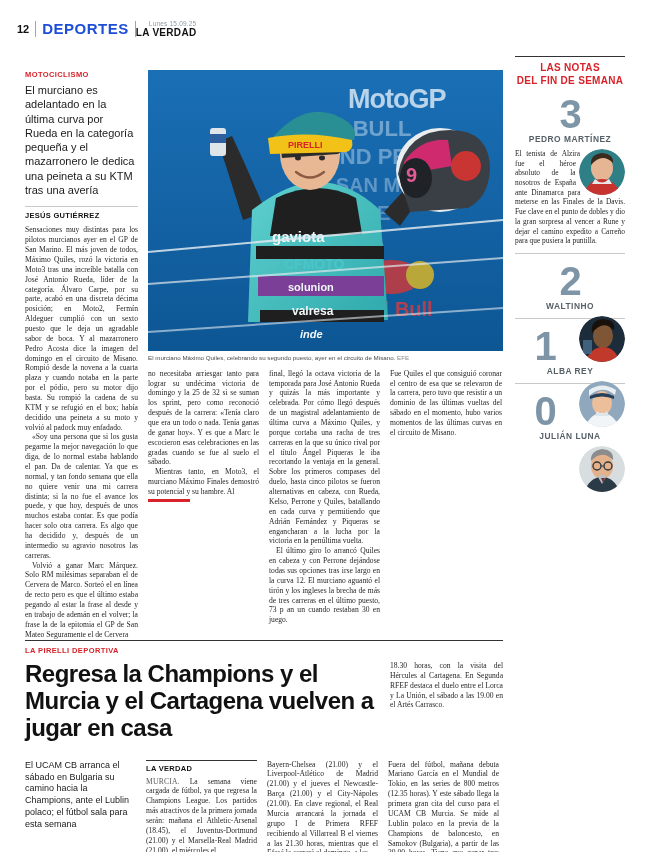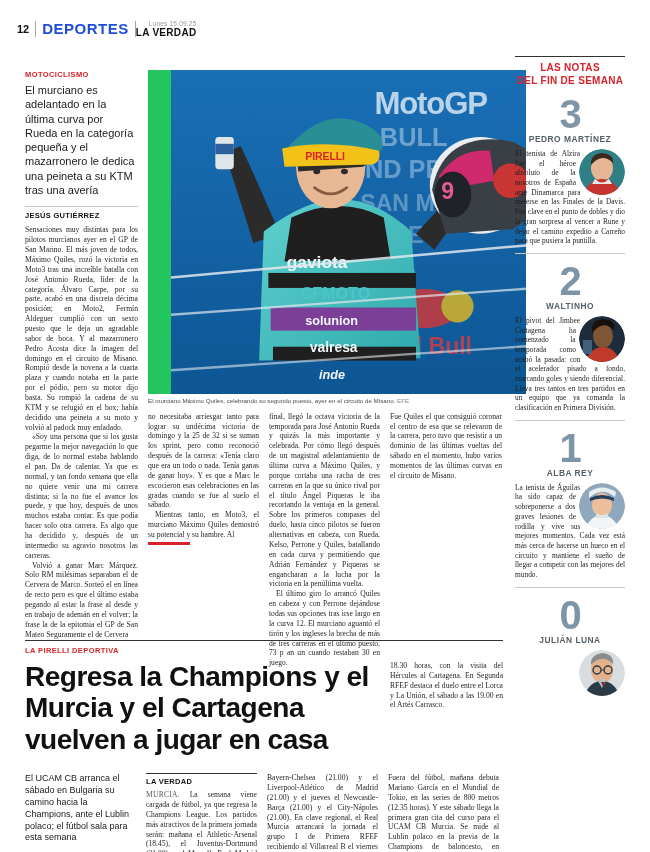--- a/index.html
+++ b/index.html
@@ -66,23 +66,22 @@
   .body-text{
     font-size:7.6px;line-height:1.30;text-align:justify;
     hyphens:auto;-webkit-hyphens:auto;margin:0;color:#1f1f1f;
   }
   .body-text p{margin:0;text-indent:0;}
   .body-text p + p{text-indent:7px;}
 
   
   .photo-wrap{width:355px;flex:0 0 355px;}
   .photo{
-    width:355px;height:324px;position:relative;overflow:hidden;
+    width:355px;height:281px;position:relative;overflow:hidden;
     background:#22c55e;
-    padding-left:23px;
   }
   .caption{
     font-family:"Liberation Sans", sans-serif;
     font-size:6.2px;color:#4a4a4a;margin-top:3px;line-height:1.25;
   }
   .caption .credit{color:#8a8a8a;}
 
   .photo-cols{display:flex;gap:10px;margin-top:7px;}
   .pc{width:111px;flex:0 0 111px;}
   .pc.wide{width:112px;flex:0 0 112px;}
@@ -98,21 +97,21 @@
   .sec-art{position:absolute;left:25px;top:640px;width:478px;}
   .sec-toprule{border-top:1.5px solid #333;margin-bottom:5px;}
   .sec-kicker{
     font-family:"Liberation Sans", sans-serif;
     font-weight:bold;font-size:7.5px;color:#d8232a;letter-spacing:.4px;margin:0 0 6px 0;
   }
   .sec-flex{display:flex;gap:10px;}
   .sec-left{width:355px;flex:0 0 355px;}
   .sec-headline{
     font-family:"Liberation Sans", sans-serif;
-    font-weight:bold;font-size:28px;line-height:1.12;letter-spacing:-0.5px;color:#111;margin:0;
+    font-weight:bold;font-size:24px;line-height:1.12;letter-spacing:-0.5px;color:#111;margin:0;
   }
   .sec-right{width:113px;flex:0 0 113px;}
 
   .sec-cols{display:flex;gap:10px;margin-top:18px;}
   .sc{width:111px;flex:0 0 111px;}
   .sec-standfirst{
     font-family:"Liberation Sans", sans-serif;
     font-size:9px;line-height:1.32;color:#1a1a1a;margin:0;
   }
   .lv-rule{border-top:1px solid #333;margin-bottom:3px;}
@@ -281,21 +280,21 @@
         </div>
         <div class="caption">
           <span>El murciano Máximo Quiles, celebrando su segundo puesto, ayer en el circuito de Misano.</span>
           <span class="credit">EFE</span>
         </div>
 
         <div class="photo-cols">
           <div class="pc">
             <div class="body-text">
               <p>no necesitaba arriesgar tanto para lograr su undécima victoria de domingo y la 25 de 32 si se suman los sprint, pero como reconoció después de la carrera: «Tenía claro que era un todo o nada. Tenía ganas de ganar hoy». Y es que a Marc le escocieron esas celebraciones en las gradas cuando se fue al suelo el sábado.</p>
-              <p>Mientras tanto, en Moto3, el murciano Máximo Quiles demostró su potencial y su hambre. Al</p>
+              <p>Mientras tanto, en Moto3, el murciano Máximo Finales demostró su potencial y su hambre. Al</p>
             </div>
             <div class="pq-rule"></div>
           </div>
           <div class="pc">
             <div class="body-text">
               <p>final, llegó la octava victoria de la temporada para José Antonio Rueda y quizás la más importante y celebrada. Por cómo llegó después de un magistral adelantamiento de última curva a Máximo Quiles, y porque cortaba una racha de tres carreras en la que su único rival por el título Ángel Piqueras le iba recortando la ventaja en la general. Sobre los primeros compases del duelo, hasta cinco pilotos se fueron alternativas en cabeza, con Rueda, Kelso, Perrone y Quiles, batallando en cada curva y permitiendo que Adrián Fernández y Piqueras se engancharan a la lucha por la victoria en la penúltima vuelta.</p>
               <p>El último giro lo arrancó Quiles en cabeza y con Perrone dejándose todas sus opciones tras irse largo en la curva 12. El murciano aguantó el tirón y los ingleses la brecha de más de tres carreras en el último puesto, 73 p an un cuando restaban 30 en juego.</p>
             </div>
           </div>
           <div class="pc wide">
@@ -373,37 +372,35 @@
       <div class="note-name">WALTINHO</div>
       <div class="avatar">
         <svg viewBox="0 0 46 46">
           <circle cx="23" cy="23" r="23" fill="#1d2c3a"></circle>
           <ellipse cx="24" cy="20" rx="10" ry="12" fill="#7e5636"></ellipse>
           <path d="M13 17 q11 -14 22 -3 q2 -10 -11 -11 q-13 1 -11 14 Z" fill="#17100b"></path>
           <path d="M6 46 q6 -15 18 -15 q12 0 17 15 Z" fill="#c0392b"></path>
           <rect x="4" y="24" width="9" height="14" fill="#4a6f8c" opacity=".8"></rect>
         </svg>
       </div>
-      <p class="note-body">El pivot del Jimbee Cartagena ha comenzado la temporada como acabó la pasada: con el acelerador pisado a fondo, marcando goles y siendo diferencial. Lleva tres tantos en tres partidos en un equipo que ya comanda la clasificación en Primera División.</p>
     </div>
 
     <div class="note">
       <div class="note-score">1</div>
       <div class="note-name">ALBA REY</div>
       <div class="avatar">
         <svg viewBox="0 0 46 46">
           <circle cx="23" cy="23" r="23" fill="#8fa8bd"></circle>
           <ellipse cx="23" cy="22" rx="10" ry="12" fill="#edbe9a"></ellipse>
           <path d="M10 15 q13 -12 26 -1 l1 -5 q-14 -9 -27 0 Z" fill="#e9eef2"></path>
           <path d="M11 15 q12 -6 24 0 l0 3 q-12 -5 -24 0 Z" fill="#27415c"></path>
           <path d="M6 46 q6 -14 17 -14 q11 0 17 14 Z" fill="#f2f5f7"></path>
           <path d="M18 30 q5 5 10 0 l2 5 l-14 0 Z" fill="#dfe6ea"></path>
         </svg>
       </div>
-      <p class="note-body">La tenista de Águilas ha sido capaz de sobreponerse a dos graves lesiones de rodilla y vive sus mejores momentos. Cada vez está más cerca de hacerse un hueco en el circuito y mantiene el sueño de llegar a competir con las mejores del mundo.</p>
     </div>
 
     <div class="note">
       <div class="note-score">0</div>
       <div class="note-name">JULIÁN LUNA</div>
       <div class="avatar">
         <svg viewBox="0 0 46 46">
           <circle cx="23" cy="23" r="23" fill="#d8dde0"></circle>
           <ellipse cx="23" cy="20" rx="11" ry="13" fill="#e3b18b"></ellipse>
           <path d="M12 15 q11 -12 22 -1 q1 -10 -11 -11 q-12 2 -11 12 Z" fill="#8c8c8c"></path>

